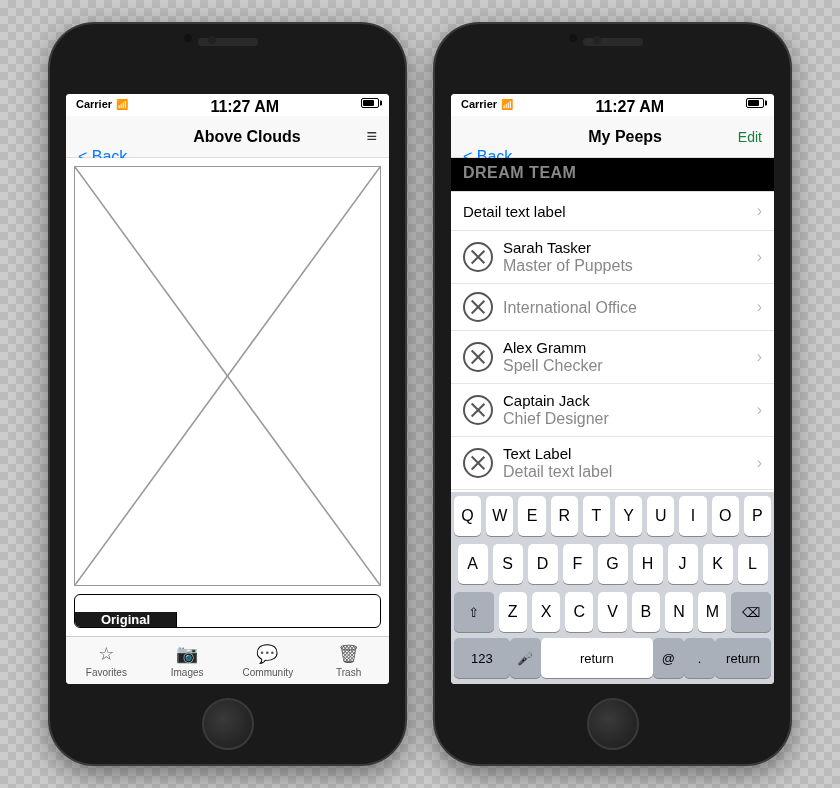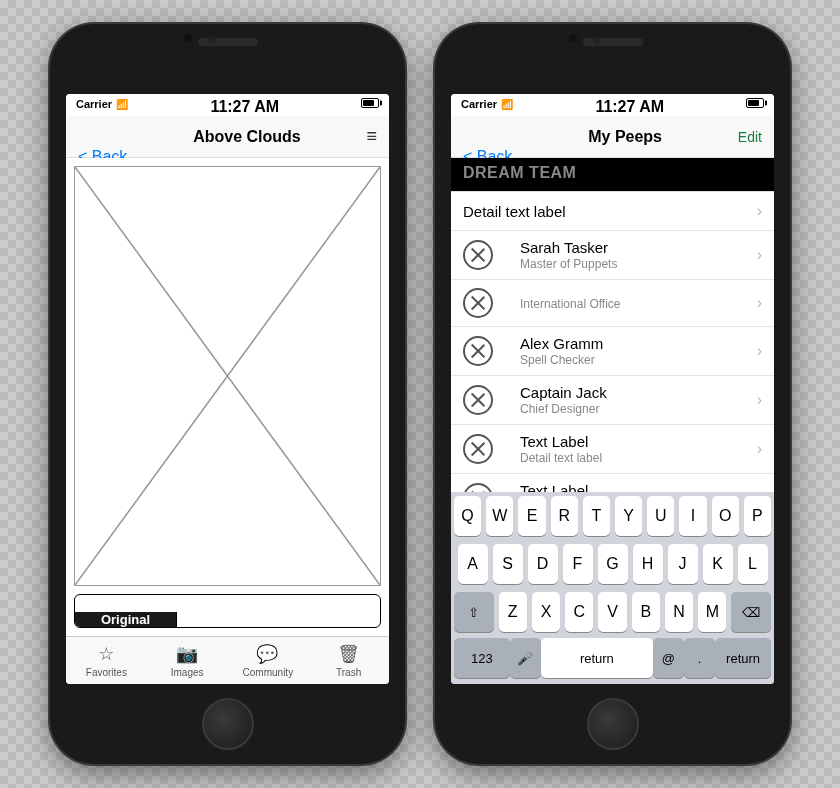--- a/index.html
+++ b/index.html
@@ -241,23 +241,23 @@
     .list-item-icon::before {
       width: calc(100% * 0.7);
       height: 2px;
       transform: rotate(45deg);
     }
     .list-item-icon::after {
       width: calc(100% * 0.7);
       height: 2px;
       transform: rotate(-45deg);
     }
-    .list-item-text { flex: 1; margin-left: 17px; }
+    .list-item-text { flex: 1; }
     .list-item-title { font-size: 15px; font-weight: 500; color: #000; }
-    .list-item-subtitle { font-size: 12px; color: #888; margin-top: 1px; }
+    .list-item-subtitle { font-size: 16px; color: #888; margin-top: 1px; }
     .chevron { font-size: 16px; color: #bbb; }
 
     .dream-team-item {
       display: flex; align-items: center;
       padding: 10px 12px;
       border-bottom: 1px solid #e5e5e5;
       background: #fff;
     }
     .dream-team-text { flex: 1; font-size: 15px; font-weight: 500; color: #000; }
 

